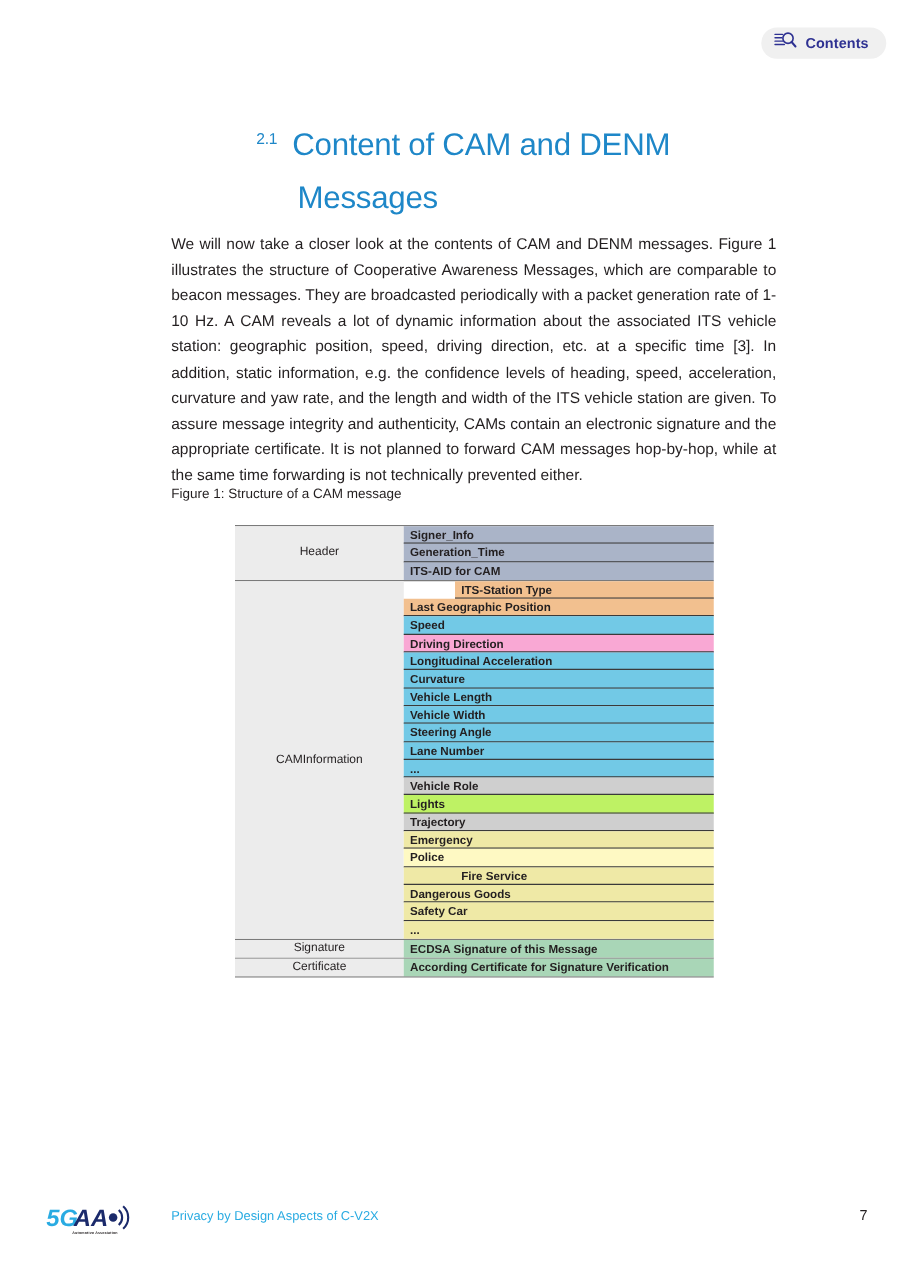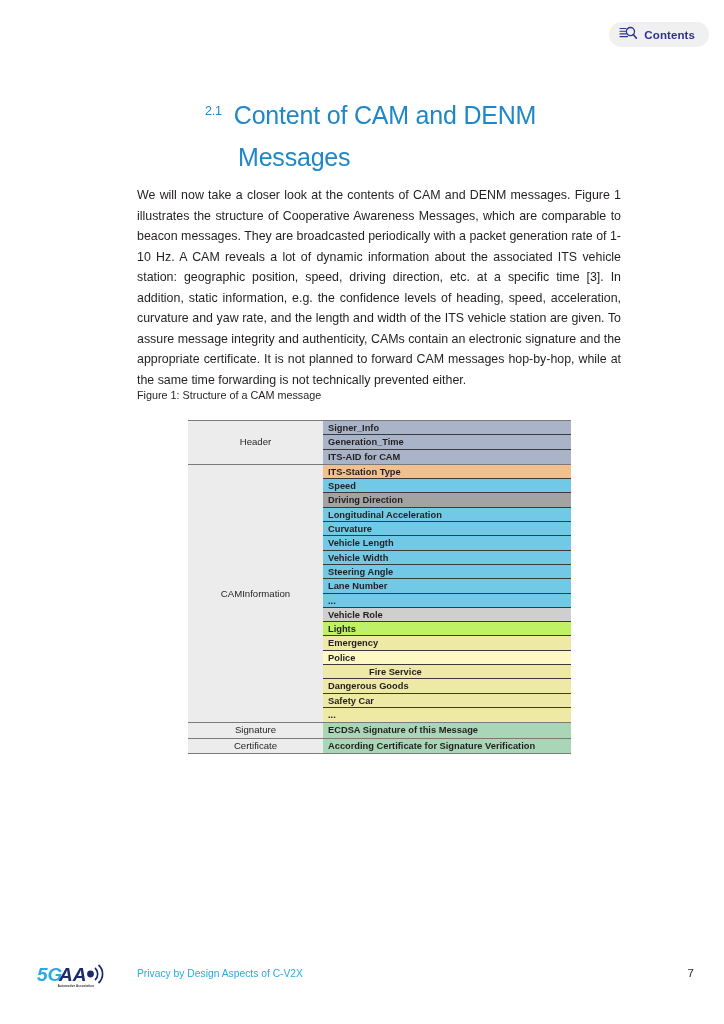--- a/index.html
+++ b/index.html
@@ -212,32 +212,34 @@
         <div class="trow" style="background: rgb(170, 180, 200);">Generation_Time</div>
         <div class="trow" style="background: rgb(170, 180, 200);">ITS-AID for CAM</div>
       </div>
     </div>
     <div class="tbl-group">
       <div class="grp-label">
         <div>CAM</div>
         <div>Information</div>
       </div>
       <div class="grp-rows">
-        <div class="trow" style="background: rgb(242, 192, 143);">ITS-Station Type</div>
+        <div class="trow" style="background: rgb(242, 192, 143); margin-left: 41px;">ITS-Station Type</div>
+        <div class="trow" style="background: rgb(242, 192, 143);">Last Geographic Position</div>
         <div class="trow" style="background: rgb(114, 201, 230);">Speed</div>
-        <div class="trow" style="background: #a3a3a3;">Driving Direction</div>
+        <div class="trow" style="background: #f9a8d4;">Driving Direction</div>
         <div class="trow" style="background: rgb(114, 201, 230);">Longitudinal Acceleration</div>
         <div class="trow" style="background: rgb(114, 201, 230);">Curvature</div>
         <div class="trow" style="background: rgb(114, 201, 230);">Vehicle Length</div>
         <div class="trow" style="background: rgb(114, 201, 230);">Vehicle Width</div>
         <div class="trow" style="background: rgb(114, 201, 230);">Steering Angle</div>
         <div class="trow" style="background: rgb(114, 201, 230);">Lane Number</div>
         <div class="trow" style="background: rgb(114, 201, 230);">...</div>
         <div class="trow" style="background: rgb(207, 207, 207);">Vehicle Role</div>
         <div class="trow" style="background: #bef264;">Lights</div>
+        <div class="trow" style="background: rgb(207, 207, 207);">Trajectory</div>
         <div class="trow" style="background: rgb(239, 233, 166);">Emergency</div>
         <div class="trow" style="background: #fef9c3;">Police</div>
         <div class="trow" style="background: rgb(239, 233, 166); padding-left: 46px;">Fire Service</div>
         <div class="trow" style="background: rgb(239, 233, 166);">Dangerous Goods</div>
         <div class="trow" style="background: rgb(239, 233, 166);">Safety Car</div>
         <div class="trow" style="background: rgb(239, 233, 166);">...</div>
       </div>
     </div>
     <div class="tbl-group">
       <div class="grp-label">Signature</div>

